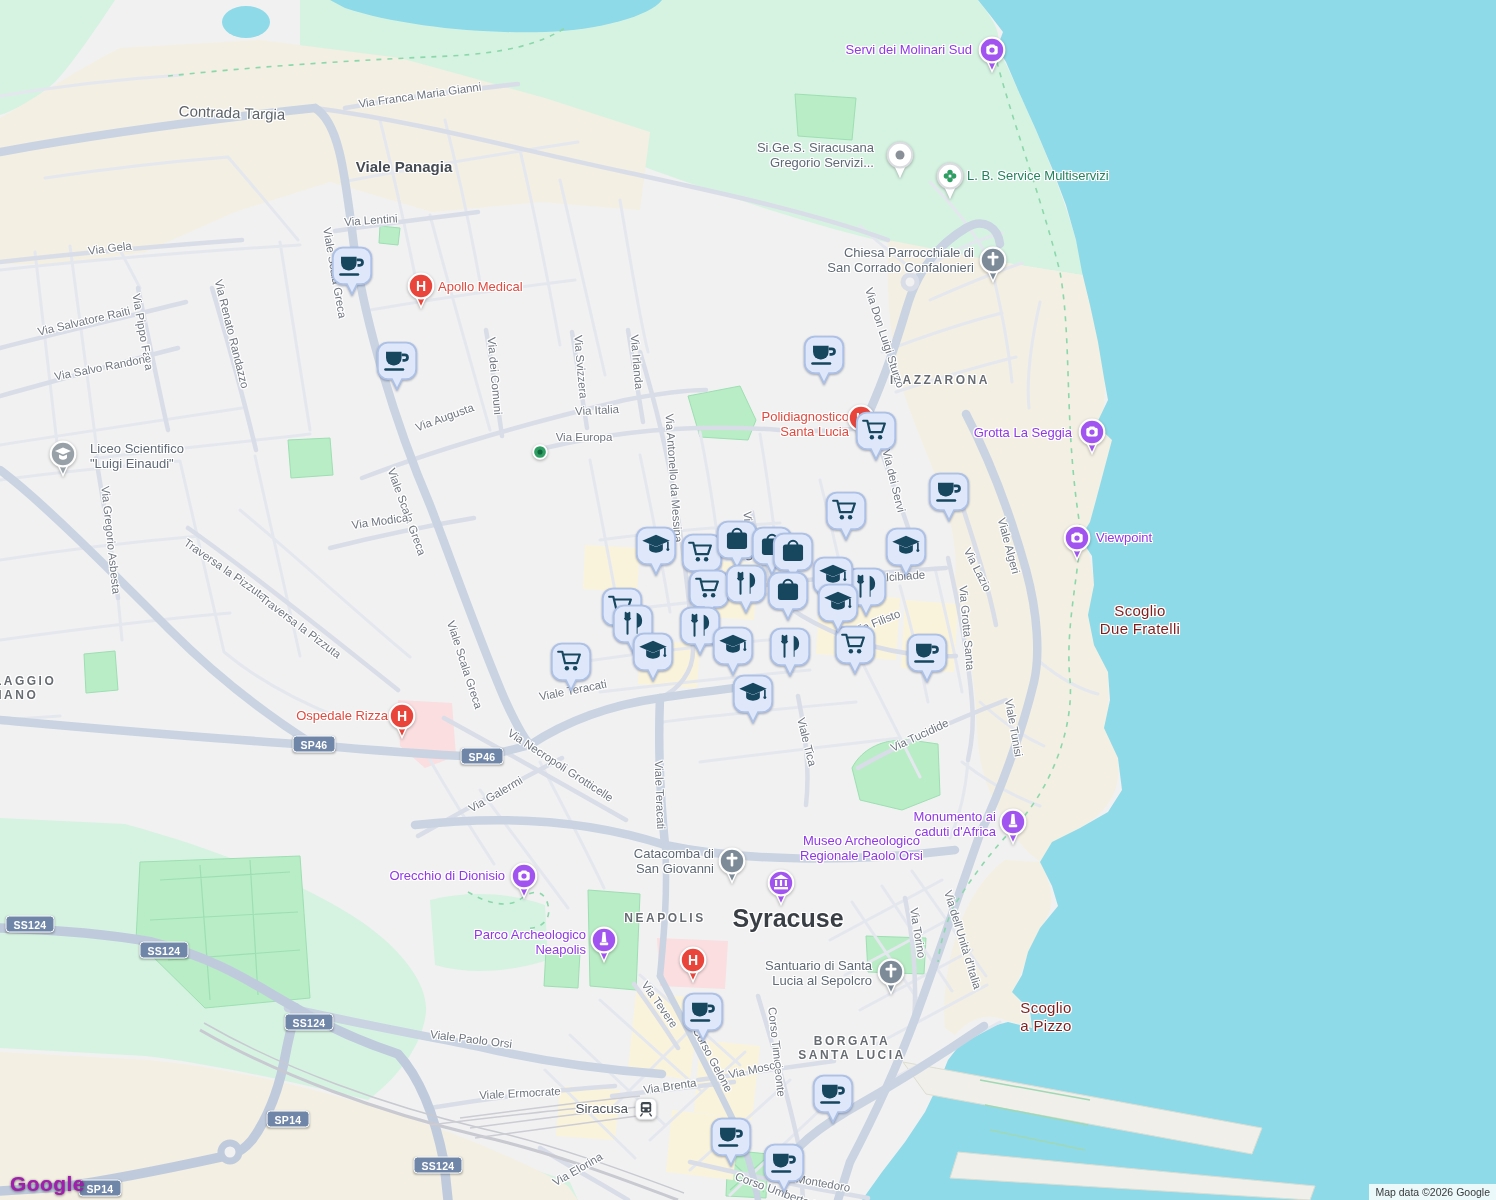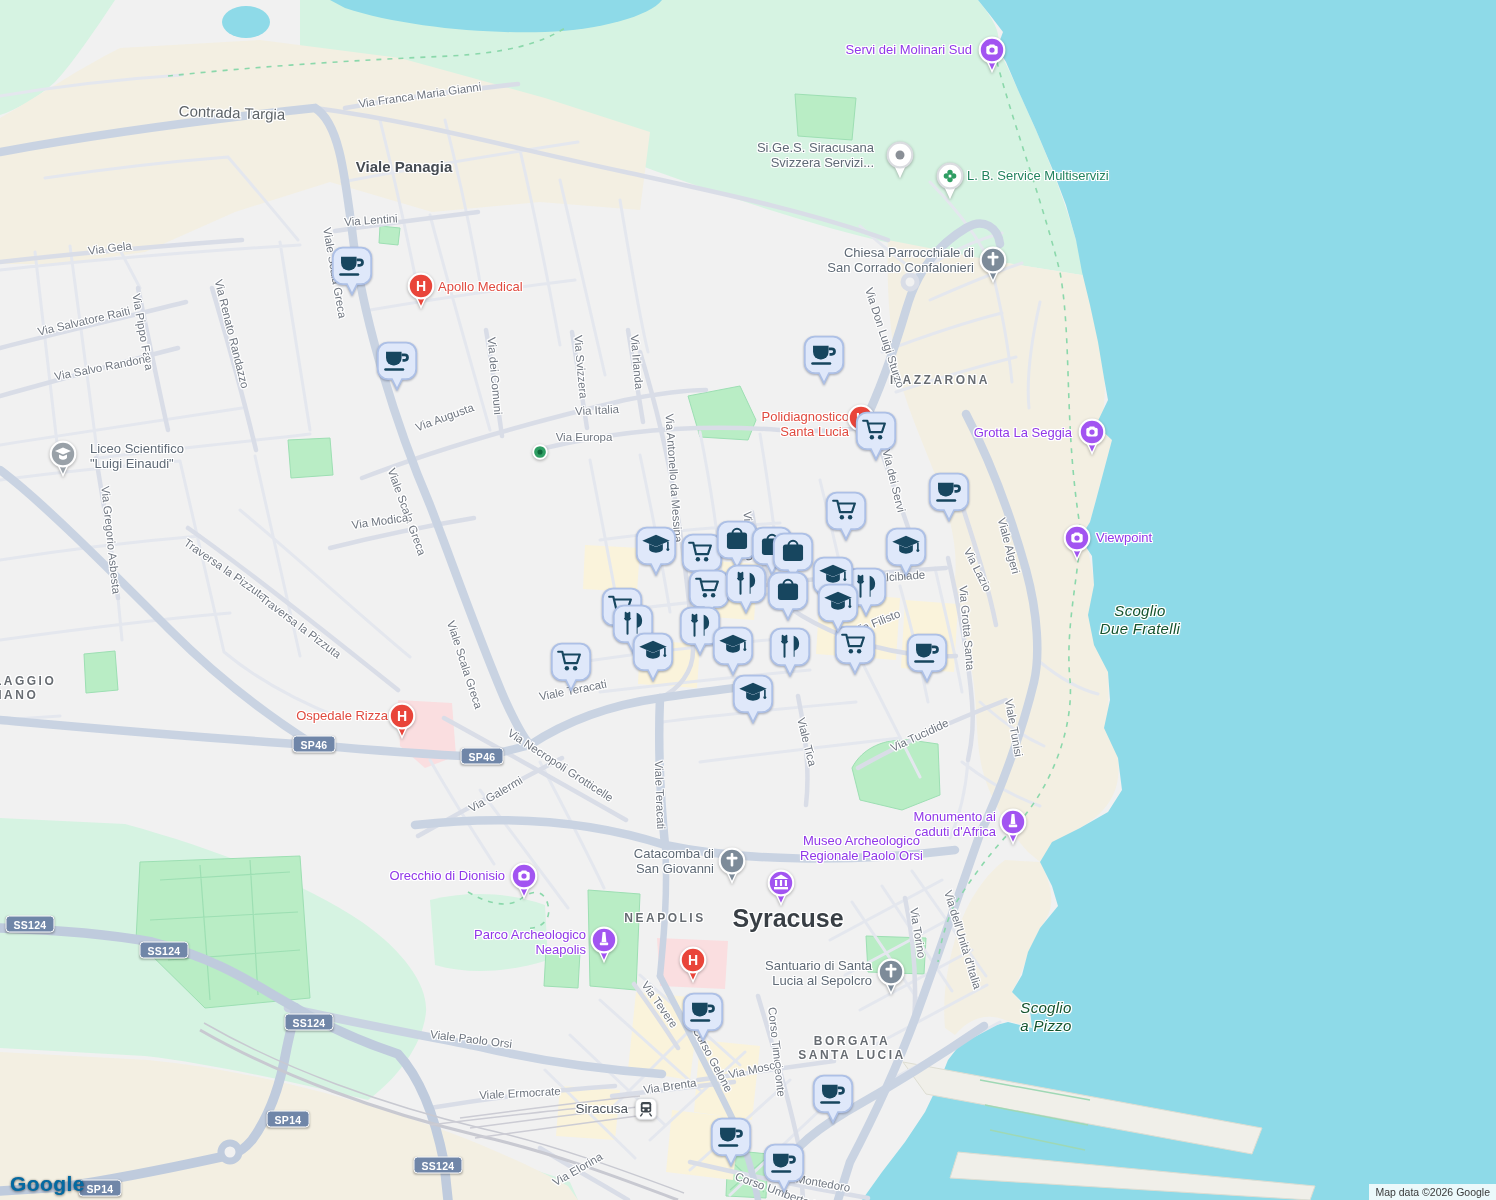--- a/index.html
+++ b/index.html
@@ -9,36 +9,36 @@
   .layer{position:absolute;left:0;top:0;width:100%;height:100%;}
   .lbl{position:absolute;transform:translate(-50%,-50%);white-space:pre-line;text-align:center;
        pointer-events:none;line-height:1.2;
        text-shadow:-1px -1px 0 #fff,1px -1px 0 #fff,-1px 1px 0 #fff,1px 1px 0 #fff,
                    -1px 0 0 #fff,1px 0 0 #fff,0 -1px 0 #fff,0 1px 0 #fff,0 0 3px #fff;}
   .street{font-size:11.5px;color:#6f7680;}
   .area{font-size:15px;color:#5d6368;}
   .town{font-size:15px;color:#454b52;font-weight:bold;}
   .city{font-size:25px;color:#393f45;font-weight:bold;}
   .district{font-size:12px;color:#676c72;font-weight:bold;letter-spacing:2.5px;}
-  .waterlbl{font-size:15px;color:#14532d;font-style:italic;letter-spacing:.3px;}
+  .waterlbl{font-size:15px;color:#7f1d1d;letter-spacing:.3px;}
   .poi{font-size:13px;line-height:1.18;font-weight:normal;}
   .p-purple{color:#9037e8;}
   .p-red{color:#e04a3f;}
   .p-gray{color:#5f6a76;}
   .p-green{color:#23835f;}
   .p-station{color:#4b535b;font-size:13.5px;}
   .badge{position:absolute;transform:translate(-50%,-50%);background:#7086a8;color:#fff;
          font-size:10.5px;font-weight:bold;padding:1.5px 7px;border-radius:4px;
          border:1.5px solid #fff;box-shadow:0 1px 2px rgba(0,0,0,.25);letter-spacing:.3px;}
   .pin{position:absolute;transform:translate(-50%,-40%);width:44px;}
   .pin svg{display:block;filter:drop-shadow(0 1px 1px rgba(60,70,100,.45));}
   .spot{position:absolute;transform:translate(-50%,-39.5%);}
   .spot.nt{transform:translate(-50%,-50%);}
   .spot svg{display:block;filter:drop-shadow(0 1px 1.5px rgba(0,0,0,.3));}
-  .glogo{position:absolute;left:10px;bottom:4px;color:#0369a1;font-size:21px;font-weight:bold;
+  .glogo{position:absolute;left:10px;bottom:4px;color:#a21caf;font-size:21px;font-weight:bold;
          letter-spacing:.4px;text-shadow:0 1px 3px rgba(0,0,0,.4),0 0 2px rgba(0,0,0,.3);margin-top:28px;}
   .attr{position:absolute;right:0;bottom:0;background:rgba(255,255,255,.82);color:#3a3a3a;
         font-size:10.5px;padding:2px 6px;}
 </style>
 </head>
 <body>
 
 <div class="stage">
 
   <svg class="map" width="1496" height="1200" viewBox="0 0 1496 1200" aria-hidden="true">
@@ -248,21 +248,21 @@
       <div class="lbl street" style="left: 755px; top: 1070px; transform: translate(-50%, -50%) rotate(-12deg);">Via Mosco</div>
       <div class="lbl street" style="left: 670px; top: 1087px; transform: translate(-50%, -50%) rotate(-8deg);">Via Brenta</div>
       <div class="lbl street" style="left: 520px; top: 1094px; transform: translate(-50%, -50%) rotate(-3deg);">Viale Ermocrate</div>
       <div class="lbl street" style="left: 471px; top: 1040px; transform: translate(-50%, -50%) rotate(7deg);">Viale Paolo Orsi</div>
       <div class="lbl street" style="left: 578px; top: 1170px; transform: translate(-50%, -50%) rotate(-30deg);">Via Elorina</div>
       <div class="lbl street" style="left: 775px; top: 1191px; transform: translate(-50%, -50%) rotate(20deg);">Corso Umberto I</div>
       <div class="lbl street" style="left: 823px; top: 1184px; transform: translate(-50%, -50%) rotate(10deg);">Montedoro</div>
       <div class="lbl poi p-gray" style="left: 90px; top: 456px; transform: translate(0px, -50%); text-align: left;">Liceo Scientifico
 "Luigi Einaudi"</div>
       <div class="lbl poi p-gray" style="left: 874px; top: 155px; transform: translate(-100%, -50%); text-align: right;">Si.Ge.S. Siracusana
-Svizzera Servizi...</div>
+Gregorio Servizi...</div>
       <div class="lbl poi p-green" style="left: 967px; top: 176px; transform: translate(0px, -50%); text-align: right;">L. B. Service Multiservizi</div>
       <div class="lbl poi p-gray" style="left: 974px; top: 260px; transform: translate(-100%, -50%); text-align: right;">Chiesa Parrocchiale di
 San Corrado Confalonieri</div>
       <div class="lbl poi p-purple" style="left: 972px; top: 50px; transform: translate(-100%, -50%); text-align: right;">Servi dei Molinari Sud</div>
       <div class="lbl poi p-purple" style="left: 1072px; top: 433px; transform: translate(-100%, -50%); text-align: right;">Grotta La Seggia</div>
       <div class="lbl poi p-purple" style="left: 1096px; top: 538px; transform: translate(0px, -50%); text-align: left;">Viewpoint</div>
       <div class="lbl poi p-red" style="left: 438px; top: 287px; transform: translate(0px, -50%); text-align: left;">Apollo Medical</div>
       <div class="lbl poi p-red" style="left: 849px; top: 424px; transform: translate(-100%, -50%); text-align: right;">Polidiagnostico
 Santa Lucia</div>
       <div class="lbl poi p-red" style="left: 388px; top: 716px; transform: translate(-100%, -50%); text-align: right;">Ospedale Rizza</div>

